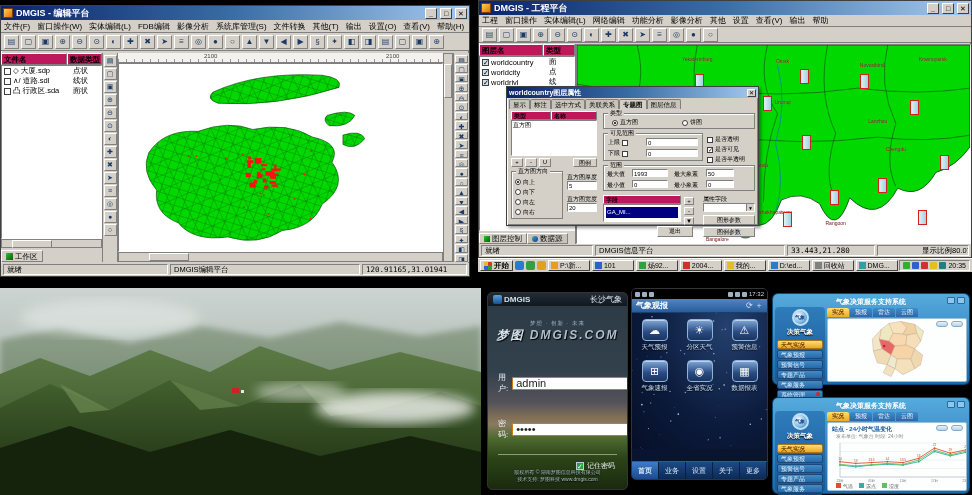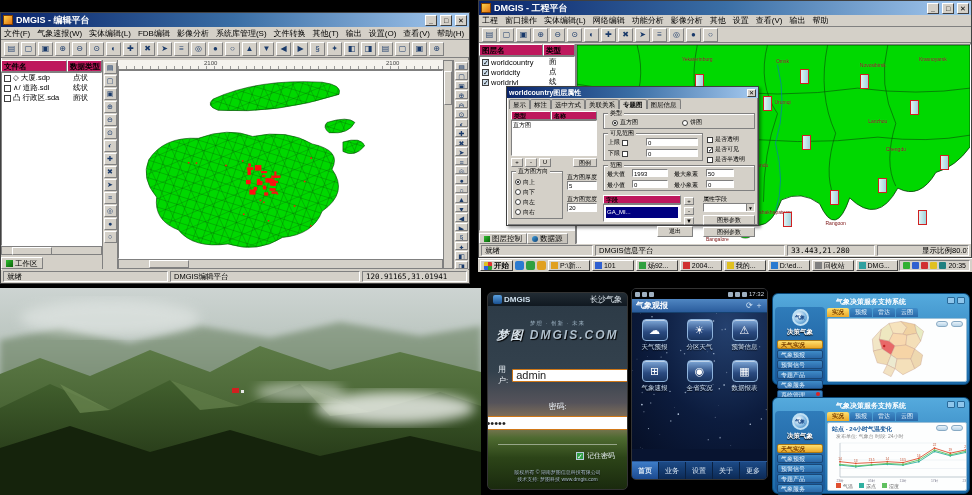--- a/index.html
+++ b/index.html
@@ -101,21 +101,21 @@
       background:linear-gradient(180deg,#2c3a46 0%,#33414d 40%,#55535a 56%,#7e6e58 63%,#8a7a60 67%,#4e6a30 74%,#2c4418 84%,#1a2a0e 100%);}
   #login-phone .pstatus { height:13px; background:linear-gradient(#222c34,#101820);
       display:flex; align-items:center; justify-content:space-between; padding:0 5px;
       color:#dfe8ef; font-size:8px;}
   .dm-logo-badge { display:flex; align-items:center; gap:2px; font-weight:bold; color:#cfe0ee; font-size:8px;}
   .dm-logo-badge i { width:9px; height:9px; background:linear-gradient(#5aa0e0,#1a5090);
       border-radius:2px; display:inline-block;}
   .login-tagline { text-align:center; font-size:5.5px; color:#9fb4c4; margin-top:14px; letter-spacing:1px;}
   .login-logo { text-align:center; font-size:12px; font-weight:bold; color:#d8e2ea;
       letter-spacing:2px; font-style:italic; text-shadow:1px 1px 1px #000;}
-  .lrow { display:flex; align-items:center; gap:4px; padding:0 10px; margin-top:20px;
+  .lrow { display:flex; align-items:center; gap:4px; padding:0 10px; margin-top:28px;
       color:#e8eef4; font-size:8px;}
   .lrow input { flex:1; height:13px; border:1px solid #d07818; background:#fff;
       font-size:11px; padding:0 3px; color:#222; border-radius:1px;}
   .login-div { height:1px; background:rgba(255,255,255,.45); margin:14px 10px 0 10px;}
   .rem-row { display:flex; justify-content:flex-end; align-items:center; gap:3px;
       padding:6px 12px 0 0; color:#e8eef4; font-size:7px;}
   .rem-chk { width:8px; height:8px; background:#2f9e44; border:1px solid #bcd; color:#fff;
       font-size:7px; line-height:7px; text-align:center;}
   .login-btns { display:flex; justify-content:space-between; padding:10px 14px 0 14px;}
   .gold-btn { width:44px; height:14px; background:linear-gradient(#ffe06a,#e8a818);
@@ -194,32 +194,32 @@
       background-size:100% 4px; background-position:0 6px; background-repeat:no-repeat;}
   .ruler span { position:absolute; top:0; font-size:6px; color:#444;}
   .maplabel { position:absolute; font-size:5px; color:#7a1010; white-space:nowrap;
       transform:translate(-50%,-50%); text-shadow:0 0 1px rgba(255,255,255,.4);}
   .histbar { position:absolute; width:9px; height:15px;
       background:linear-gradient(90deg,#dff2f4,#9fd4dc); border:1px solid #d02020;}
 </style>
 </head>
 <body>
 
-<div class="win" id="editor-win" style="left:0;top:12px;width:470px;height:272px;">
+<div class="win" id="editor-win" style="left:0;top:5px;width:470px;height:272px;">
   <div class="titlebar">
     <span class="appico"></span>
     <span>DMGIS - 编辑平台</span>
     <span class="tspacer"></span>
     <span class="wbtn">_</span>
     <span class="wbtn">□</span>
     <span class="wbtn">✕</span>
   </div>
   <div class="menubar" id="editor-menus">
       <span>文件(F)</span>
-      <span>气象速报(W)</span>
+      <span>窗口操作(W)</span>
       <span>实体编辑(L)</span>
       <span>FDB编辑</span>
       <span>影像分析</span>
       <span>系统库管理(S)</span>
       <span>文件转换</span>
       <span>其他(T)</span>
       <span>输出</span>
       <span>设置(O)</span>
       <span>查看(V)</span>
       <span>帮助(H)</span>
@@ -788,21 +788,21 @@
     <span>长沙气象</span>
   </div>
   <div class="login-tagline">梦想 · 创新 · 未来</div>
   <div class="login-logo">
     <span>梦图</span> <span style="color:#aebecb;">DMGIS.COM</span>
   </div>
   <div class="lrow">
     <span>用户:</span>
     <input readonly="" value="admin" style="">
   </div>
-  <div class="lrow" style="margin-top:15px;flex-direction:column;">
+  <div class="lrow" style="margin-top:24px;">
     <span>密码:</span>
     <input readonly="" value="•••••" style="">
   </div>
   <div class="login-div"></div>
   <div class="rem-row">
     <span class="rem-chk">✓</span>
     <span>记住密码</span>
   </div>
   <div class="login-footer">
     <div>版权所有 © 湖南梦图信息科技有限公司</div>

